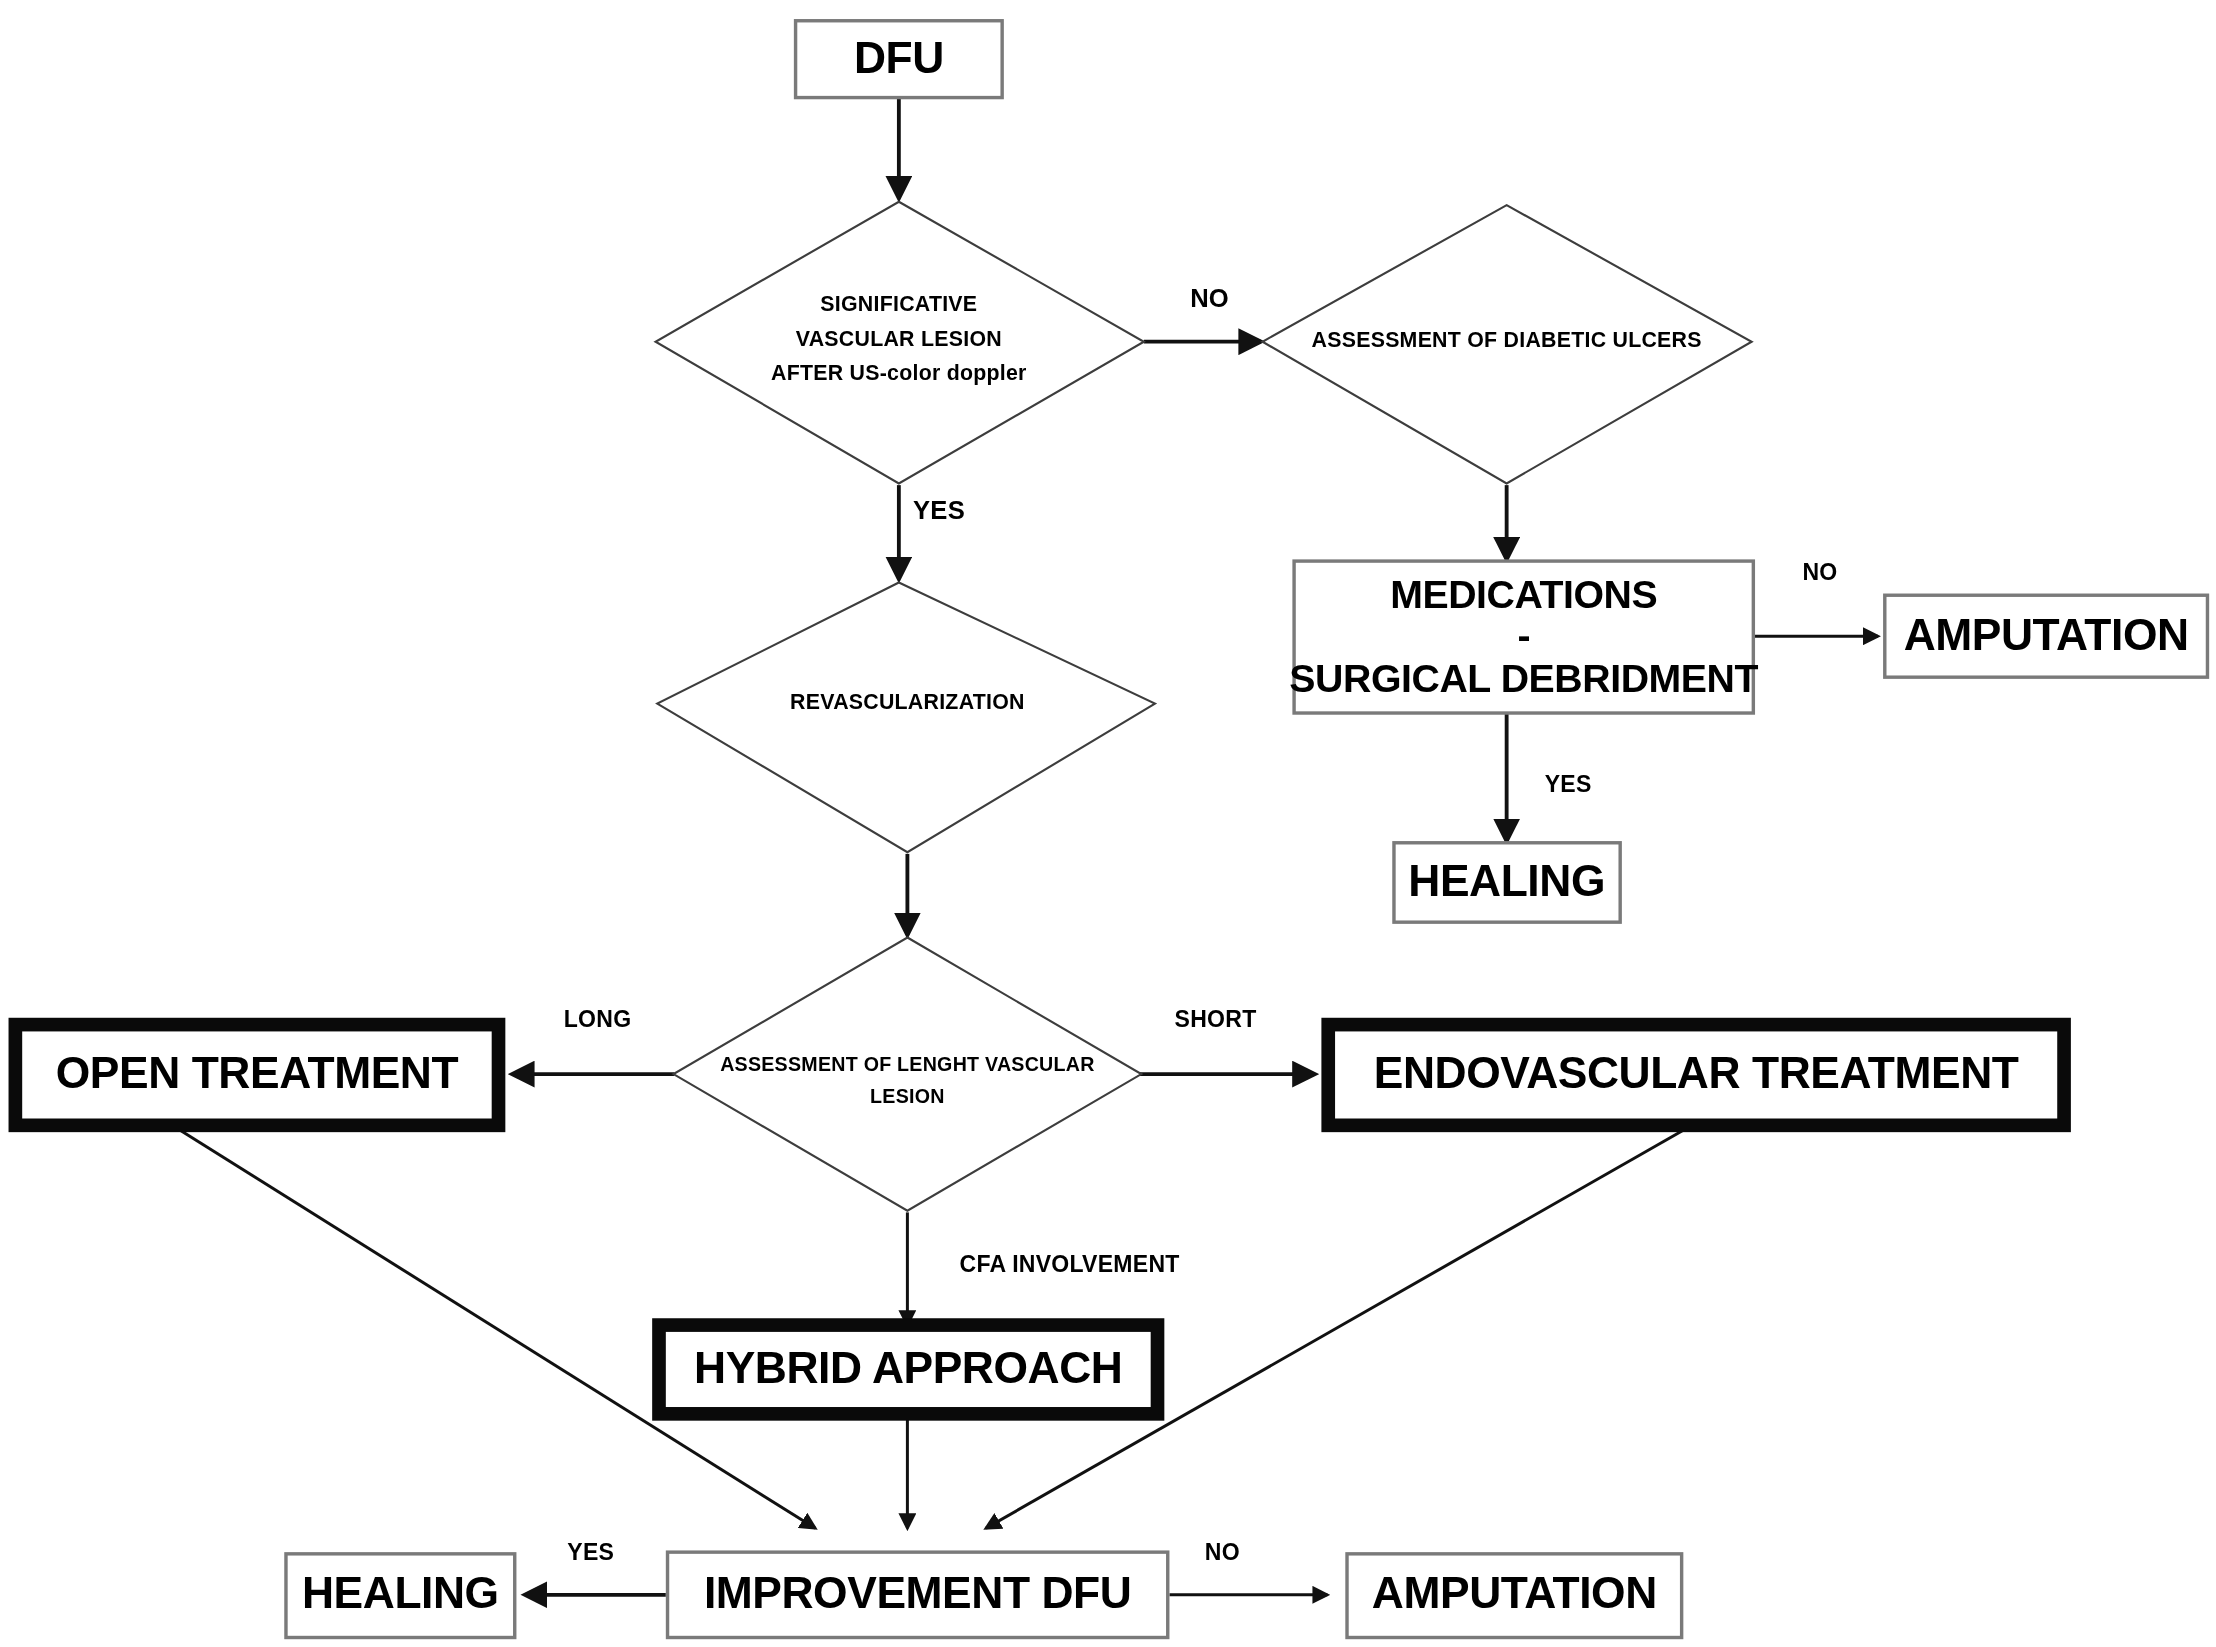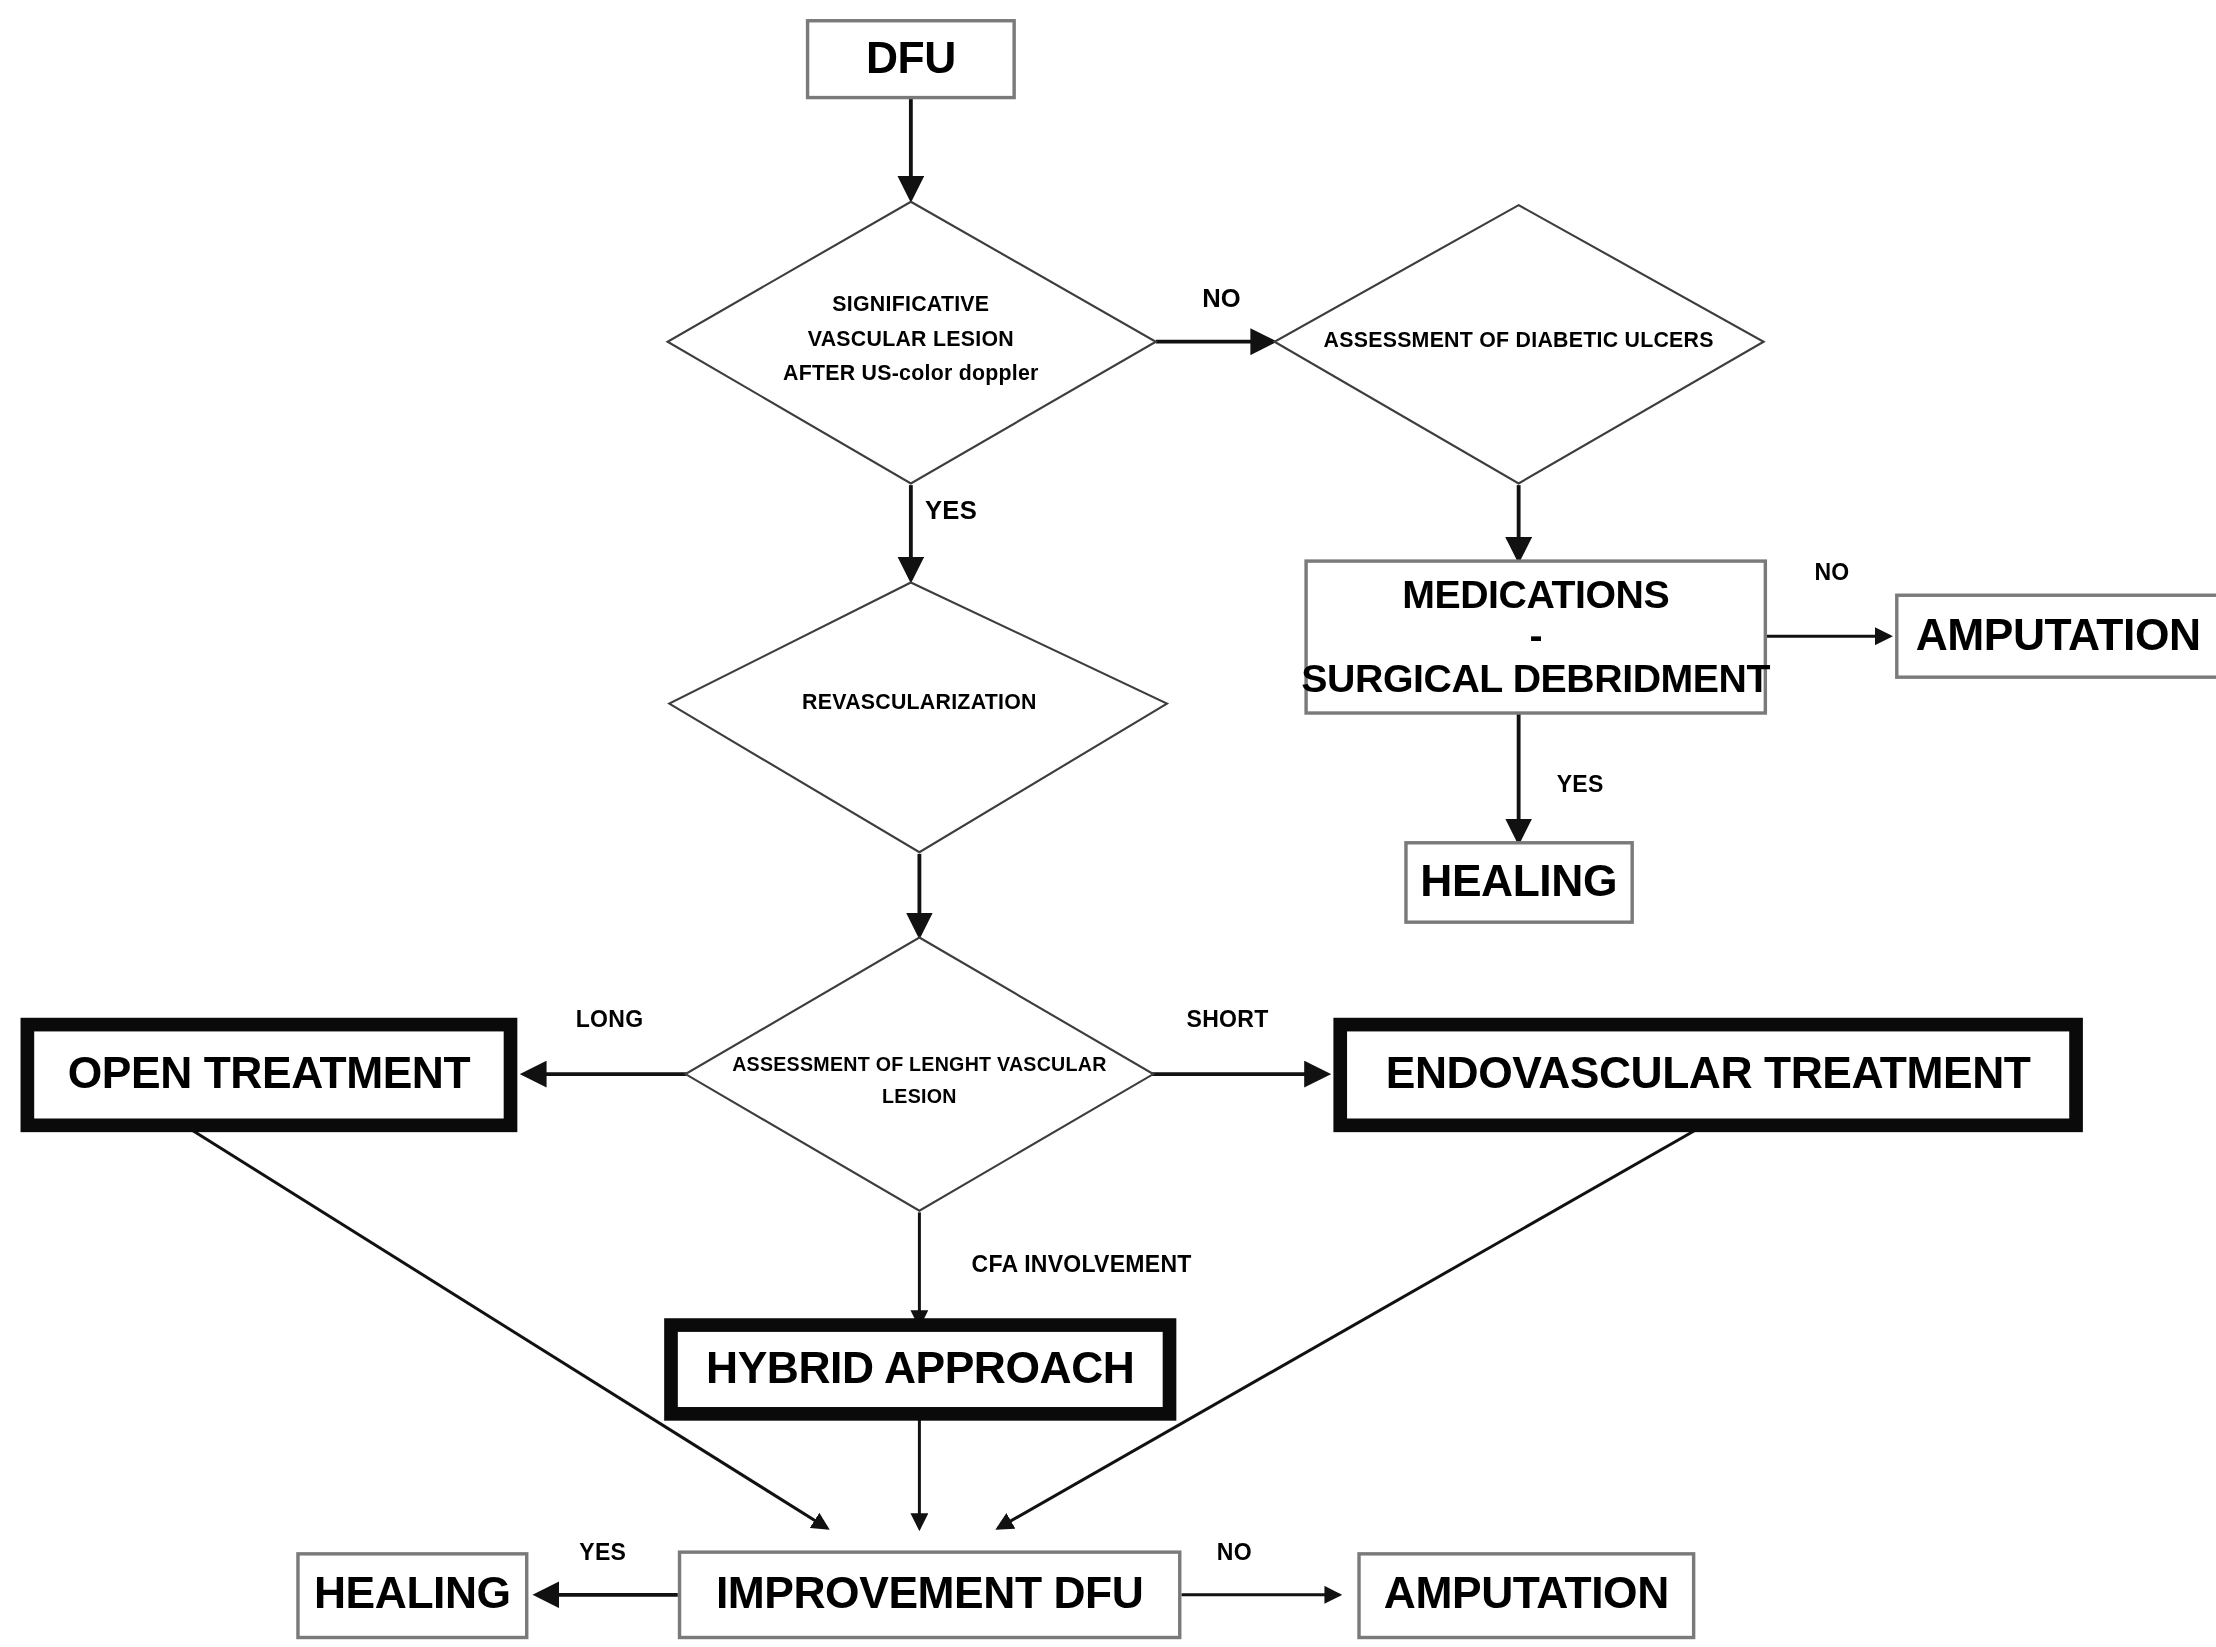--- a/index.html
+++ b/index.html
@@ -12,21 +12,20 @@
     width: 2216px;
     height: 1648px;
     font-family: "Liberation Sans", sans-serif;
     overflow: hidden;
   }
   #flowchart-root {
     position: relative;
     width: 1860px;
     height: 1648px;
     background: #ffffff;
-    margin-left: 12px;
   }
   svg#flow-svg {
     position: absolute;
     top: 0;
     left: 0;
     width: 2216px;
     height: 1648px;
     display: block;
   }
   

